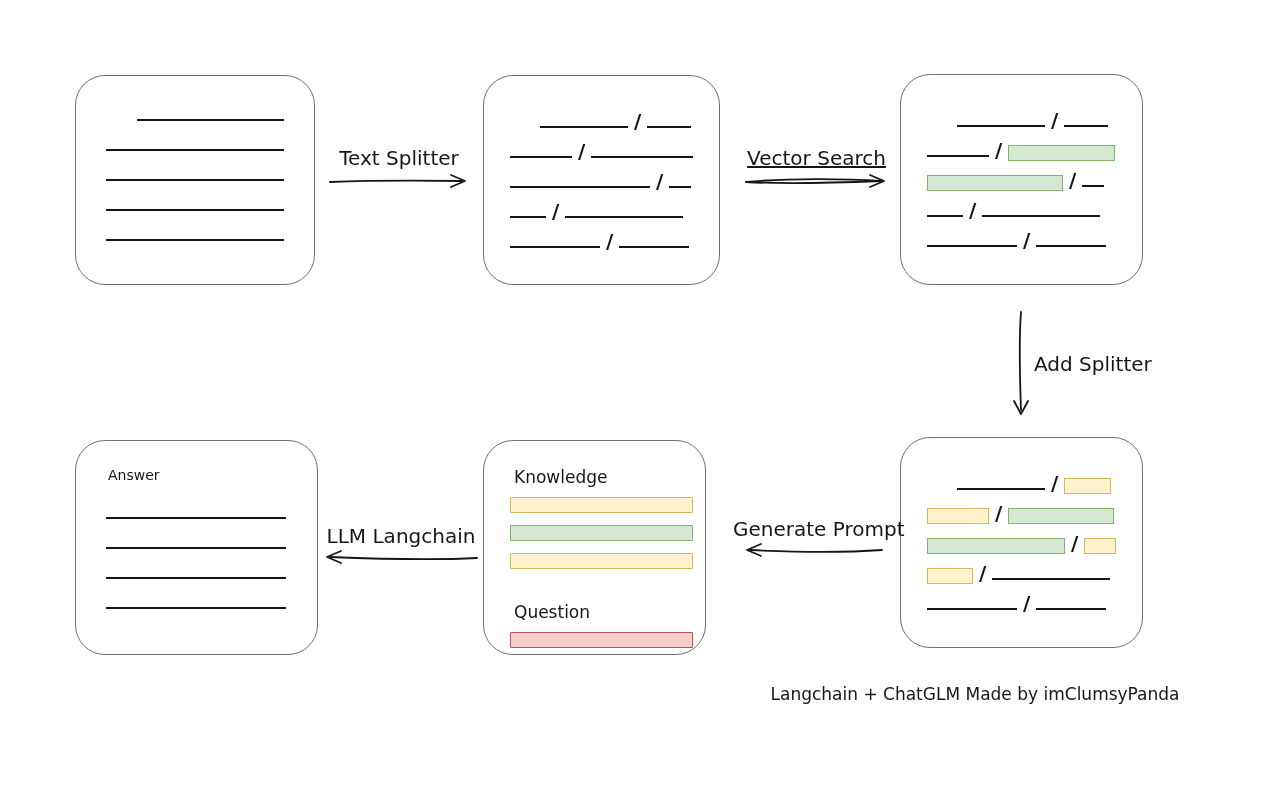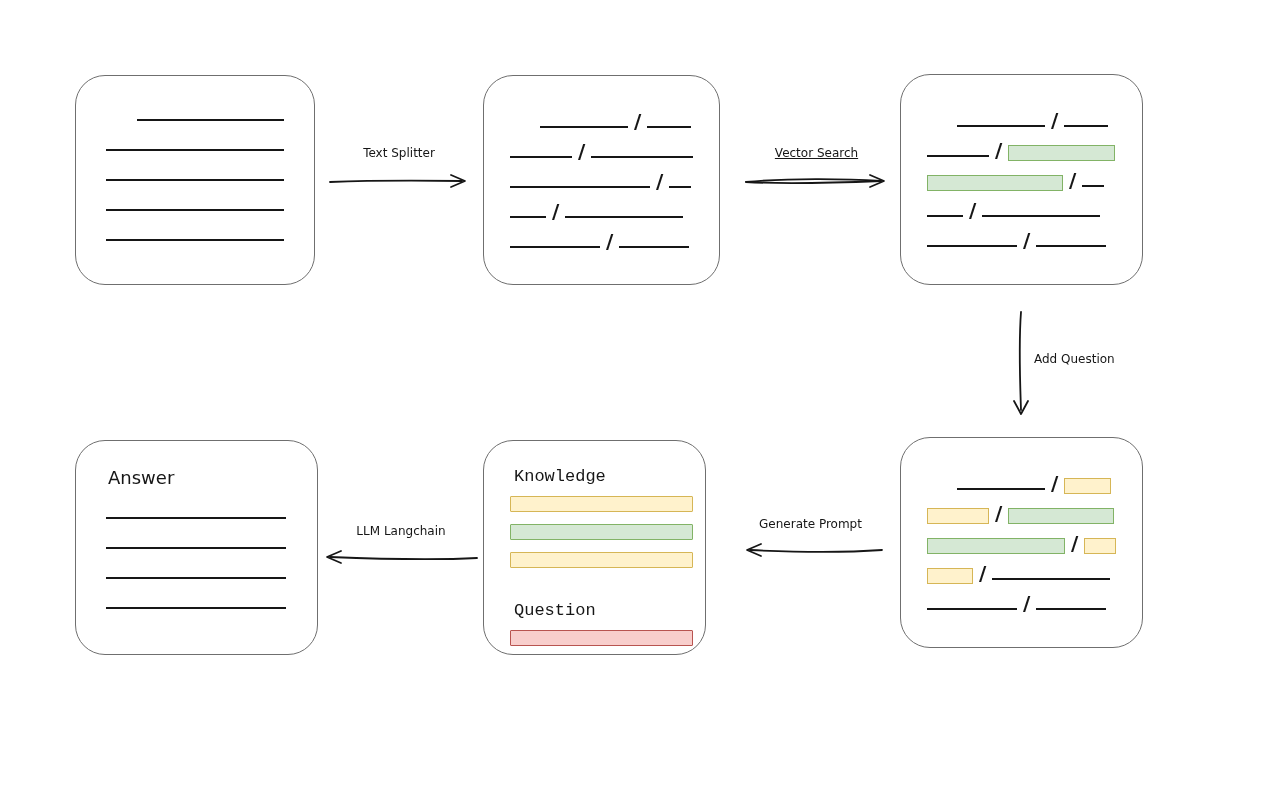--- a/index.html
+++ b/index.html
@@ -37,33 +37,33 @@
   .prompt-inner{position:absolute;left:26px;top:26px;right:26px;}
   .inner-label{font-size:17px;font-weight:500;margin-left:4px;}
   .bar{width:183px;height:16px;box-sizing:border-box;border-radius:1px;}
   .bar.yellow{background:var(--yellow_fill);border:1.5px solid var(--yellow_border);}
   .bar.green{background:var(--green_fill);border:1.5px solid var(--green_border);}
   .bar.red{background:var(--red_fill);border:1.5px solid var(--red_border);}
   .bars .bar{margin-top:12px;}
   .bars{margin-top:-2px;}
   
   .arrow-label{
-    position:absolute;font-size:12px;font-weight:500;
+    position:absolute;font-size:20px;font-weight:500;
     text-align:center;white-space:nowrap;
   }
   .arrow-svg{position:absolute;overflow:visible;}
   .arrow-svg path{
     fill:none;stroke:var(--line,#161616);stroke-width:1.8;
     stroke-linecap:round;stroke-linejoin:round;
   }
   .caption{
     position:absolute;left:700px;top:684px;width:550px;
     text-align:center;font-size:17px;font-weight:500;white-space:nowrap;
   }
-  .answer-label{position:absolute;left:32px;top:26px;font-size:18px;font-weight:500;}
+  .answer-label{position:absolute;left:32px;top:26px;font-size:14px;font-weight:500;}
 </style>
 </head>
 <body>
 
 <div class="canvas" style="--background: #ffffff; --box_border: #6f6f6f; --line: #161616; --text: #161616; --green_fill: #d5e8d4; --green_border: #82b366; --yellow_fill: #fff2cc; --yellow_border: #d6b656; --red_fill: #f8cecc; --red_border: #b85450;">
 
   <div class="box" style="left:75px;top:75px;width:240px;height:210px;">
     <div class="doc-lines" style="top:15px;">
         <div class="doc-line-row">
           <span class="doc-line" style="width: 148px; margin-left: 31px;"></span>
@@ -149,21 +149,21 @@
           <span class="seg-line" style="width: 118px;"></span>
         </div>
         <div class="chunk-row">
           <span class="seg-line" style="width: 90px;"></span>
           <span class="seg-slash">/</span>
           <span class="seg-line" style="width: 70px;"></span>
         </div>
       </div>
   </div>
 
-  <div class="arrow-label" style="left:1034px;top:352px;text-align:left;">Add Question</div>
+  <div class="arrow-label" style="left:1034px;top:352px;text-align:left;">Add Splitter</div>
   <svg class="arrow-svg" style="left:1008px;top:310px;" width="26" height="112" viewBox="0 0 26 112">
     <path d="M13,2 C10.5,35 12,70 13,100"></path>
     <path d="M6,91 L13,104 L20,91"></path>
   </svg>
 
   <div class="box" style="left:900px;top:437px;width:243px;height:211px;">
     <div class="chunk-rows">
         <div class="chunk-row">
           <span class="seg-line" style="width: 88px; margin-left: 30px;"></span>
           <span class="seg-slash">/</span>
@@ -191,21 +191,21 @@
         </div>
       </div>
   </div>
 
   <div class="arrow-label" style="left:733px;top:517px;width:155px;">Generate Prompt</div>
   <svg class="arrow-svg" style="left:740px;top:539px;" width="145" height="22" viewBox="0 0 145 22">
     <path d="M142,11 C95,14.5 50,13 10,11"></path>
     <path d="M21,5 L7,11 L21,17"></path>
   </svg>
 
-  <div class="box" style="left:483px;top:440px;width:223px;height:215px;font-family:Liberation Mono, monospace;">
+  <div class="box" style="left:483px;top:440px;width:223px;height:215px;">
     <div class="prompt-inner">
       <div class="inner-label">Knowledge</div>
       <div class="bars">
           <div class="bar yellow"></div>
           <div class="bar green"></div>
           <div class="bar yellow"></div>
         </div>
       <div class="inner-label" style="margin-top:33px;">Question</div>
       <div class="bars">
           <div class="bar red"></div>
@@ -230,13 +230,14 @@
         </div>
         <div class="doc-line-row">
           <span class="doc-line" style="width: 180px;"></span>
         </div>
         <div class="doc-line-row">
           <span class="doc-line" style="width: 180px;"></span>
         </div>
       </div>
   </div>
 
+  <div class="caption">Langchain + ChatGLM Made by imClumsyPanda</div>
 </div>
 
 </body></html>

